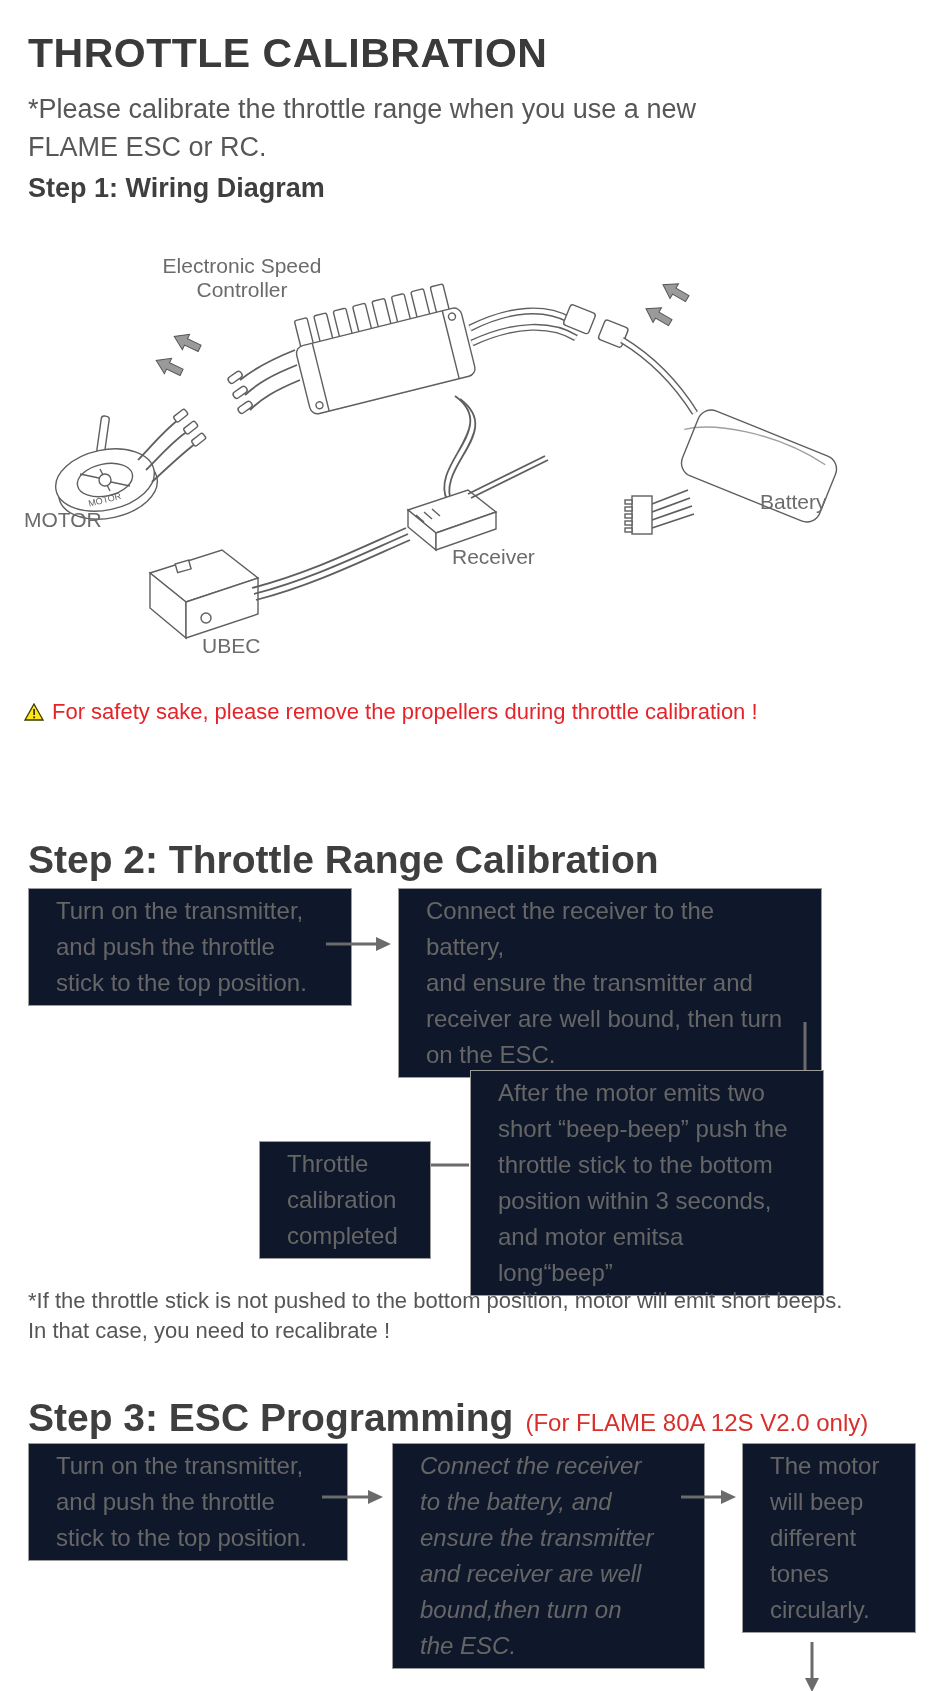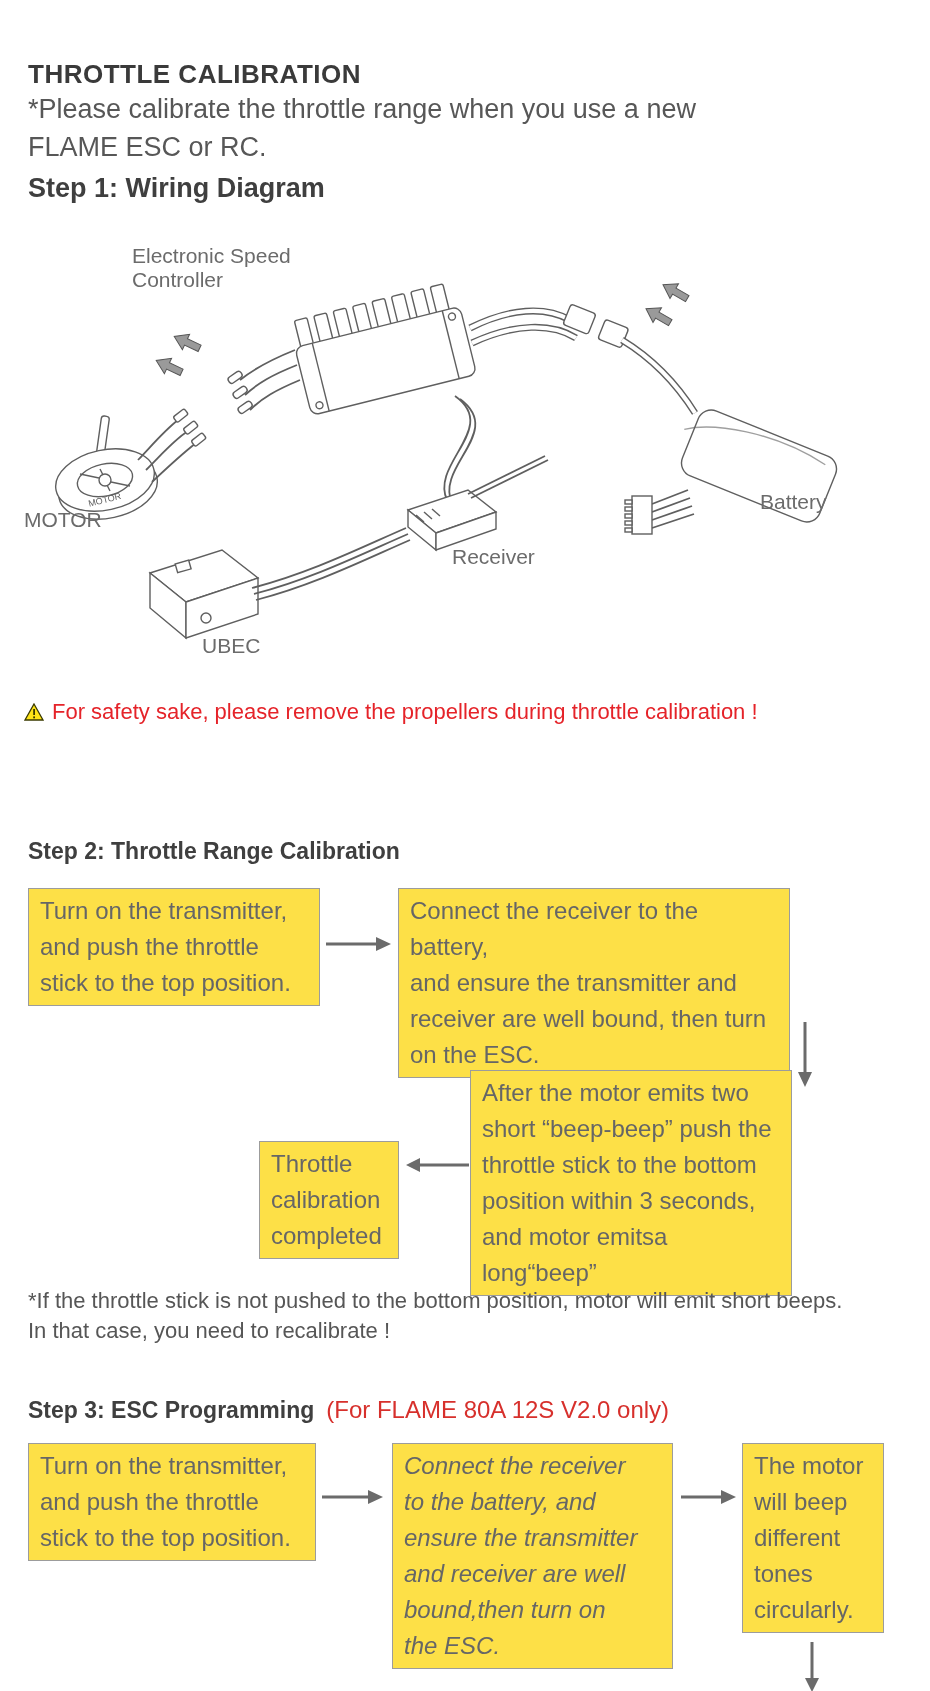--- a/index.html
+++ b/index.html
@@ -2,41 +2,41 @@
 <html><head>
 <meta charset="utf-8">
 <style>
   html,body{margin:0;padding:0;background:#ffffff;}
   .page{
     position:relative;width:930px;height:1691px;background:#ffffff;
     font-family:"Liberation Sans", sans-serif;overflow:hidden;
   }
   .abs{position:absolute;}
   .page-title{
-    left:28px;top:30px;font-size:26px;font-weight:600;color:#3a3a3a;letter-spacing:0.5px;margin-top:29px;
+    left:28px;top:30px;font-size:41px;font-weight:600;color:#3a3a3a;letter-spacing:0.5px;
   }
   .intro{
     left:28px;top:90px;width:800px;font-size:27px;color:#575757;line-height:38px;white-space:pre-line;
   }
   .step-heading{
-    font-size:23px;font-weight:600;color:#3f3f3f;
+    font-size:39px;font-weight:600;color:#3f3f3f;
   }
   .step1-heading{left:28px;top:173px;font-size:27px;}
   .diagram-label{
     font-size:21px;color:#6b6b6b;white-space:pre-line;
   }
   .warning-row{
     left:24px;top:699px;display:flex;align-items:center;gap:8px;
   }
   .warning-text{
     font-size:22px;color:#e52329;
   }
   .flow-box{
-    border:1px solid #9c9c9c;background:#fde047;color:#666666;
-    font-size:24px;line-height:36px;padding:4px 11px;white-space:pre-line;
+    border:1px solid #9c9c9c;background:#0f172a;color:#666666;
+    font-size:24px;line-height:36px;padding:4px 27px;white-space:pre-line;
   }
   .note{
     left:28px;top:1286px;width:820px;font-size:22px;color:#565656;line-height:30px;white-space:pre-line;
   }
   .step3-heading-row{left:28px;top:1396px;display:flex;align-items:baseline;gap:12px;}
   .step3-note{font-size:24px;font-weight:400;color:#d7302c;}
   svg{display:block;}
   .dg{stroke:#5f5f5f;fill:none;stroke-width:1.4;}
   .dg-fill{stroke:#5f5f5f;fill:#ffffff;stroke-width:1.4;}
   .wire{stroke:#5f5f5f;fill:none;stroke-width:1.8;}
@@ -166,21 +166,21 @@
       <rect x="176" y="334" width="14" height="9" class="dg-fill" transform="rotate(-16 183 338)"></rect>
     </g>
 
     <g>
       <path class="wire" d="M252,360 C310,345 360,320 406,300"></path>
       <path class="wire" d="M254,366 C312,351 362,326 408,306"></path>
       <path class="wire" d="M256,372 C314,357 364,332 410,312"></path>
     </g>
   </svg>
 
-  <div class="abs diagram-label" style="left:132px;top:244px;width:220px;text-align:left;">Electronic Speed
+  <div class="abs diagram-label" style="left:132px;top:254px;width:220px;text-align:center;">Electronic Speed
 Controller</div>
   <div class="abs diagram-label" style="left:24px;top:508px;">MOTOR</div>
   <div class="abs diagram-label" style="left:760px;top:490px;">Battery</div>
   <div class="abs diagram-label" style="left:452px;top:545px;text-align:center;">Receiver</div>
   <div class="abs diagram-label" style="left:202px;top:634px;">UBEC</div>
 
   <div class="abs warning-row">
     <svg width="20" height="18" viewBox="0 0 20 18">
       <polygon points="10,1 19,17 1,17" fill="#ffe417" stroke="#3a3a00" stroke-width="1.3"></polygon>
       <rect x="9.2" y="6" width="1.8" height="6" fill="#3a3a00"></rect>

